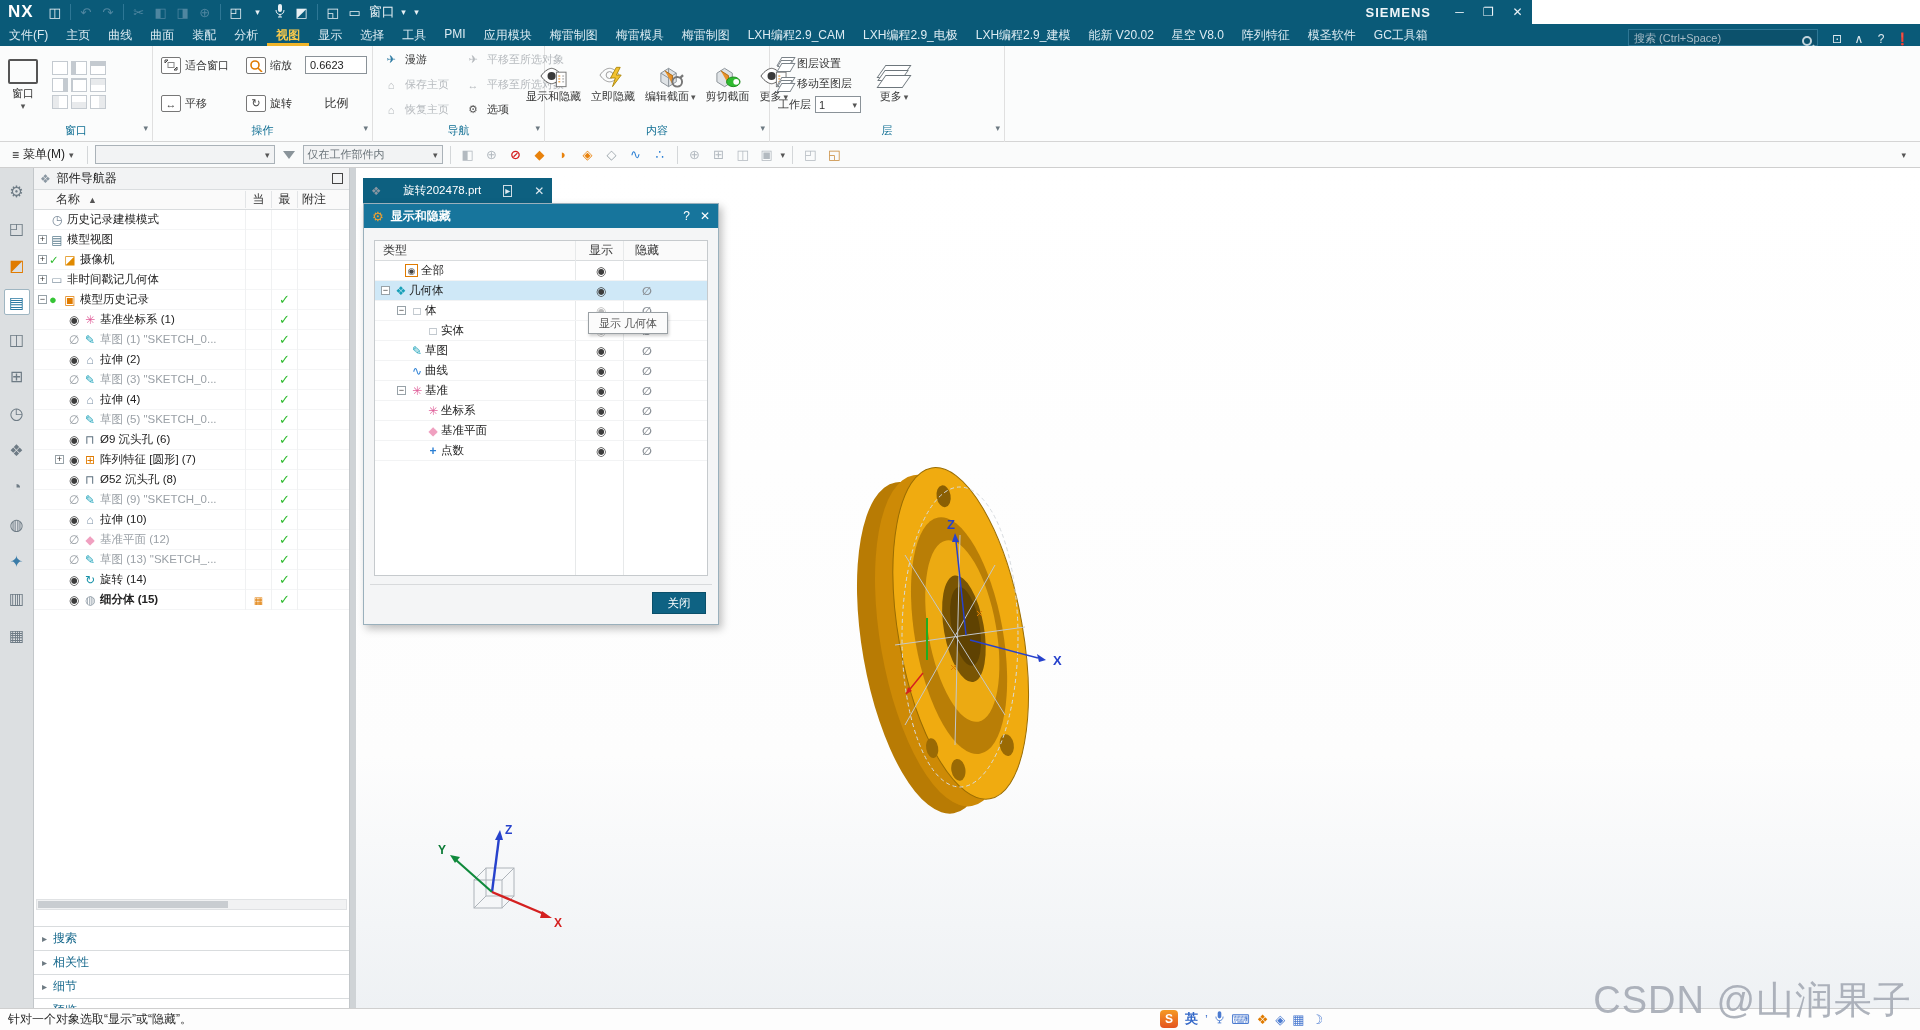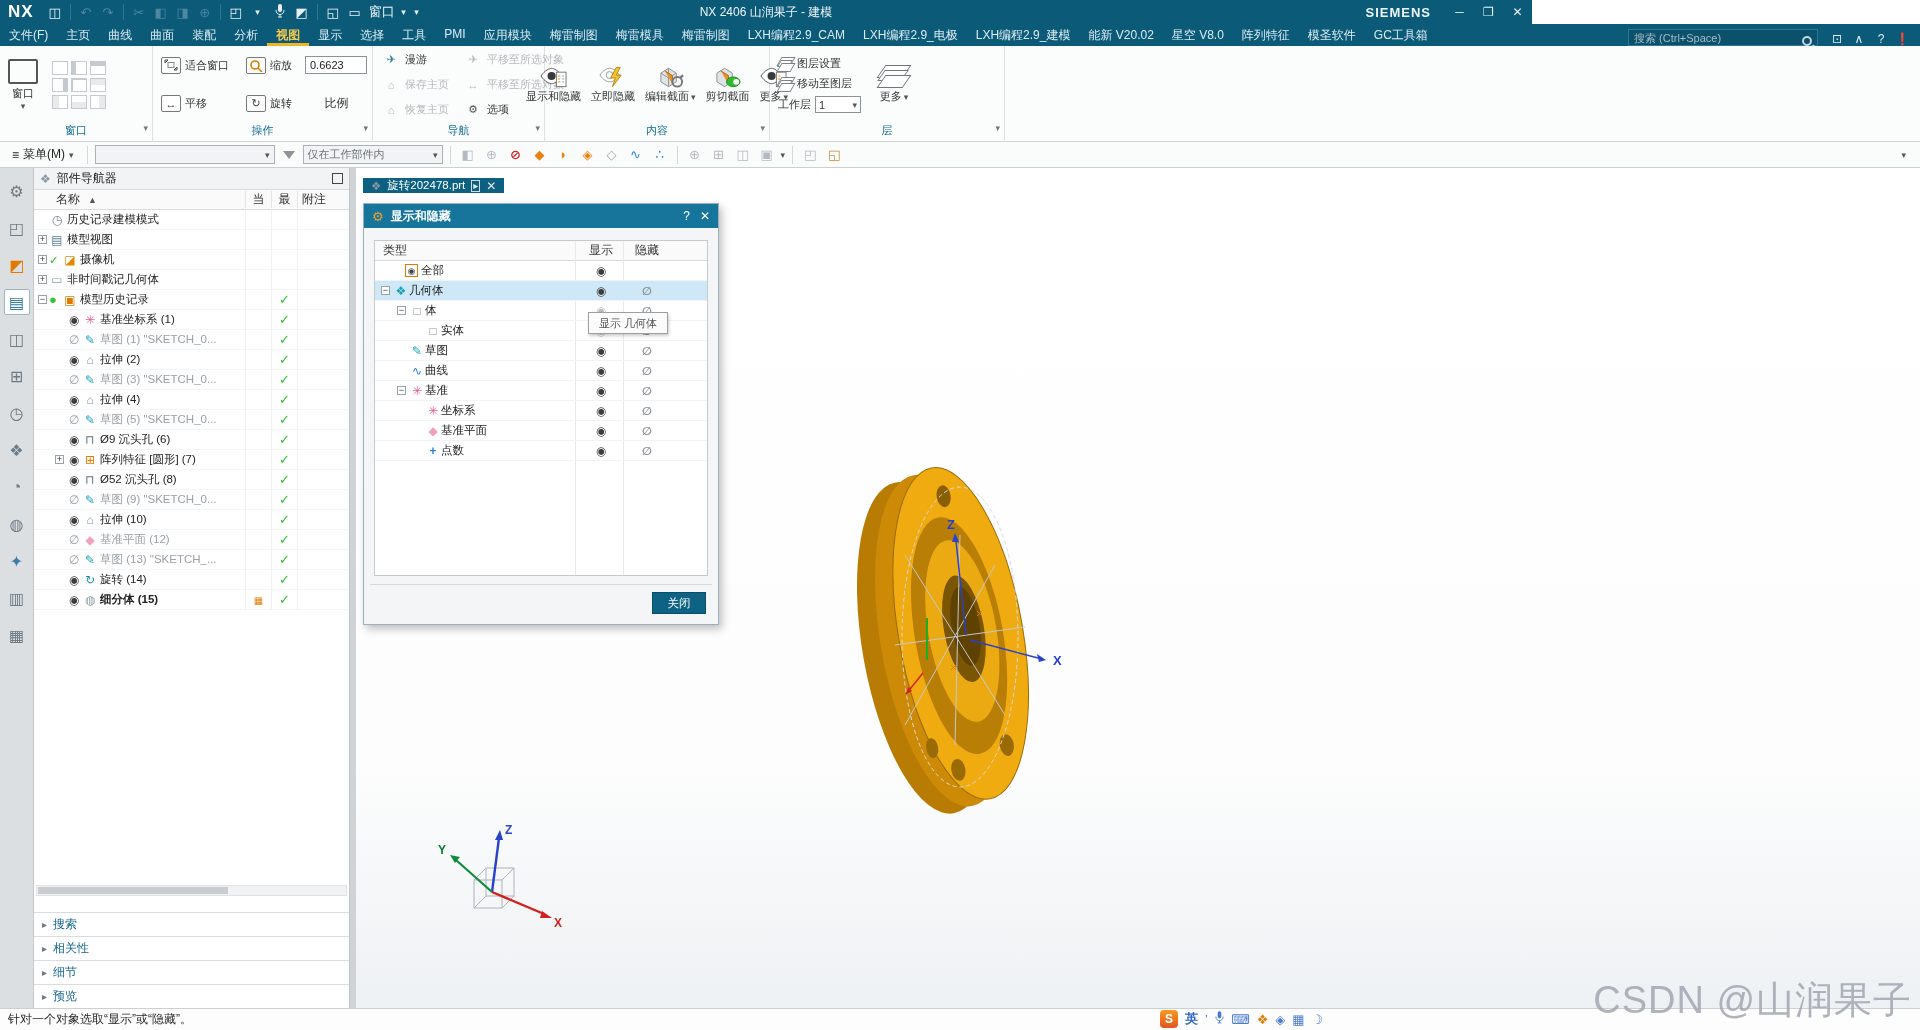--- a/index.html
+++ b/index.html
@@ -75,21 +75,21 @@
   .stic { width:20px; text-align:center; font-size:13px; }
   .vsep { width:1px; height:18px; background:#d4d7d9; margin:0 3px; }
 
   
   #sidebar { position:absolute; left:0; top:168px; width:34px; bottom:22px; background:#dcdfe1;
     border-right:1px solid #c3c7ca; display:flex; flex-direction:column; align-items:center; padding-top:10px; gap:11px; }
   .sbic { width:26px; height:26px; display:flex; align-items:center; justify-content:center;
     font-size:16px; color:#6e7b85; border-radius:2px; }
   .sbic.active { background:#fff; border:1px solid #9fb6c2; color:#2e7ba3; }
 
-  #navigator { position:absolute; left:34px; top:168px; width:316px; bottom:22px; background:#fff;
+  #navigator { position:absolute; left:34px; top:168px; width:316px; bottom:8px; background:#fff;
     border-right:1px solid #c3c7ca; }
   #nav-title { height:22px; display:flex; align-items:center; gap:6px; padding:0 6px;
     background:#f2f3f4; border-bottom:1px solid #dadddf; color:#222; }
   #nav-float { margin-left:auto; width:11px; height:11px; border:1px solid #444; }
   #nav-header { height:20px; display:flex; align-items:center; border-bottom:1px solid #d9dcde;
     background:#fafafa; color:#333; }
   #nav-header .hname { flex:1; padding-left:22px; display:flex; align-items:center; gap:8px; }
   .hcell { width:26px; text-align:center; border-left:1px solid #e3e5e7; overflow:hidden; white-space:nowrap; }
   .hnote { width:52px; text-align:left; padding-left:4px; border-left:1px solid #e3e5e7; }
   #tree { position:absolute; left:0; right:0; top:42px; bottom:130px; overflow:hidden; }
@@ -142,22 +142,22 @@
   .nsec { height:24px; border-top:1px solid #d9dcde; display:flex; align-items:center; gap:6px;
     padding:0 8px; color:#16688c; }
   .nsec .arr { color:#6d7a82; font-size:10px; }
 
   #gutter { position:absolute; left:350px; top:168px; width:6px; bottom:22px; background:#cfd3d6; }
 
   #graphics { position:absolute; left:356px; top:168px; right:0; bottom:22px;
     background:linear-gradient(#ffffff 0%, #fdfdfd 70%, #eef1f4 100%); overflow:hidden; }
 
   
-  #doctab { position:absolute; left:7px; top:10px; height:15px; background:#0d6080; color:#fff;
-    display:flex; align-items:center; gap:6px; padding:0 8px; font-size:11.5px; }
+  #doctab { position:absolute; left:7px; top:10px; height:25px; background:#0d6080; color:#fff;
+    display:flex; align-items:center; gap:22px; padding:0 8px; font-size:11.5px; }
   #doctab .mod { font-size:10px; color:#dfeaf0; border:1px solid #cfdde5; padding:0 1px; line-height:10px; }
   #doctab .cls { color:#dfeaf0; font-size:12px; }
 
   
   #dialog { position:absolute; left:363px; top:203px; width:356px; height:422px; background:#f4f5f6;
     border:1px solid #9ab0bc; box-shadow:3px 4px 8px rgba(0,0,0,.25); z-index:20; }
   #dlg-title { height:24px; background:#17759c; color:#fff; display:flex; align-items:center; gap:7px;
     padding:0 8px; font-weight:bold; font-size:12px; }
   #dlg-title .gear { color:#f0a030; font-size:13px; }
   #dlg-title .right { margin-left:auto; display:flex; gap:10px; font-weight:normal; }
@@ -218,21 +218,20 @@
         <path d="M1 6c0 3 2 4.5 4 4.5S9 9 9 6M5 10.5V13M3 13h4" stroke="#e8f0f4" fill="none"></path>
       </svg>
   </span>
   <span class="qa-ic">◩</span>
   <span class="qa-sep"></span>
   <span class="qa-ic">◱</span>
   <span class="qa-ic">▭</span>
   <span class="qa-ic" style="width:auto;padding:0 3px">窗口</span>
   <span class="qa-ic" style="font-size:9px;width:12px">▾</span>
   <span class="qa-ic" style="font-size:9px;width:14px">▾</span>
-  <div id="win-title">NX 2406 山润果子 - 建模</div>
   <span id="brand">SIEMENS</span>
   <span class="winbtn">─</span>
   <span class="winbtn">❐</span>
   <span class="winbtn">✕</span>
 </div>
 
 <div id="tabsrow">
   <span class="mtab">文件(F)</span>
   <span class="mtab">主页</span>
   <span class="mtab">曲线</span>

